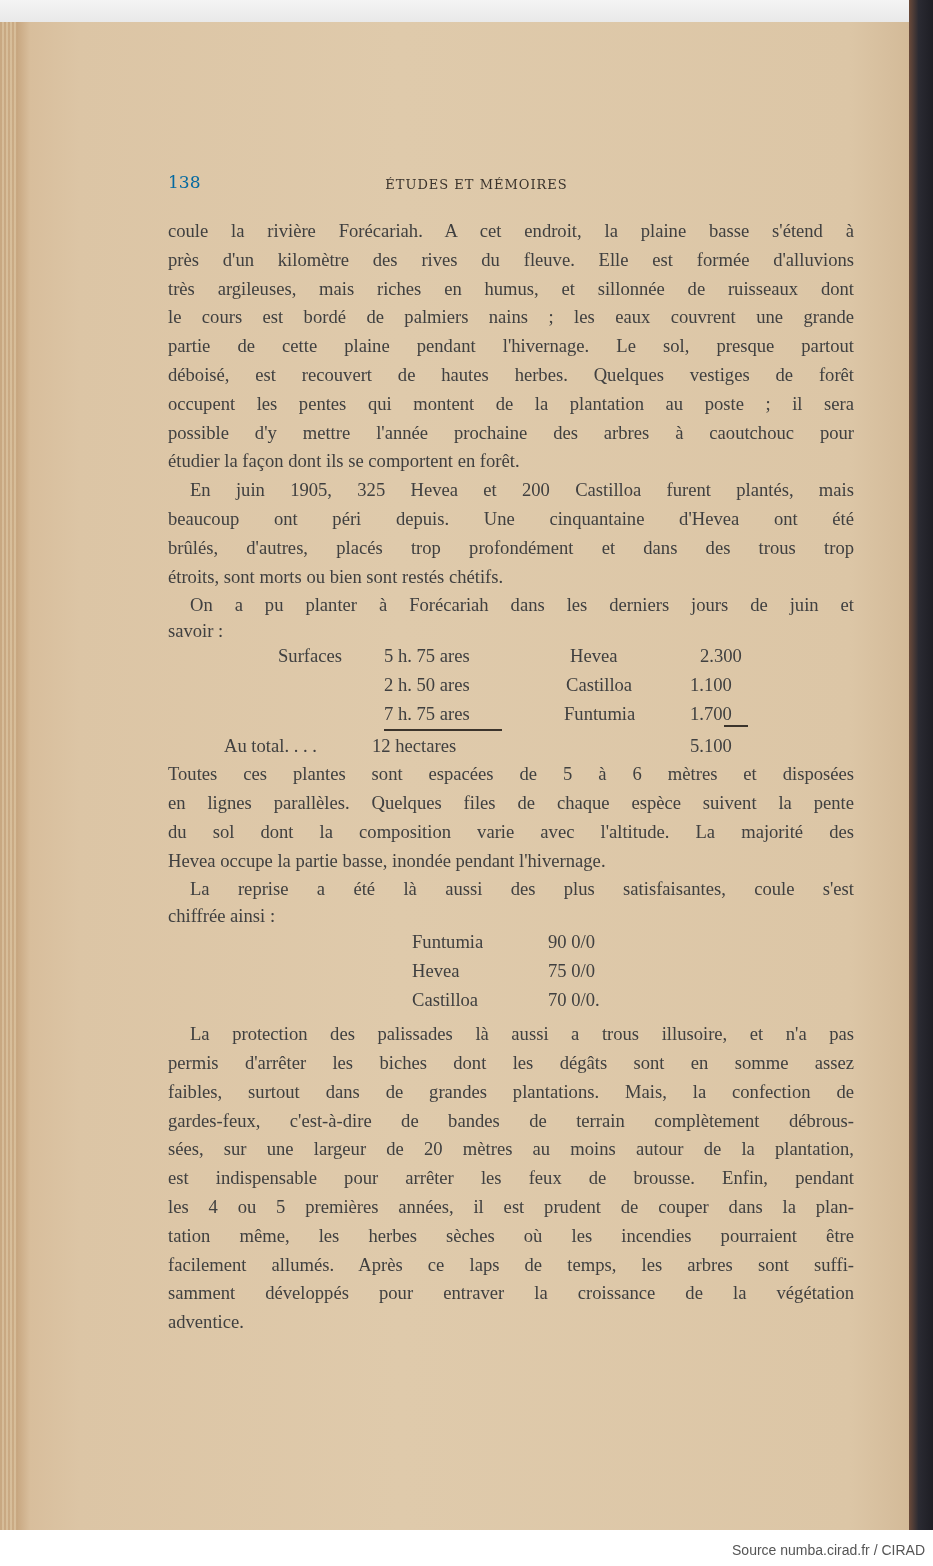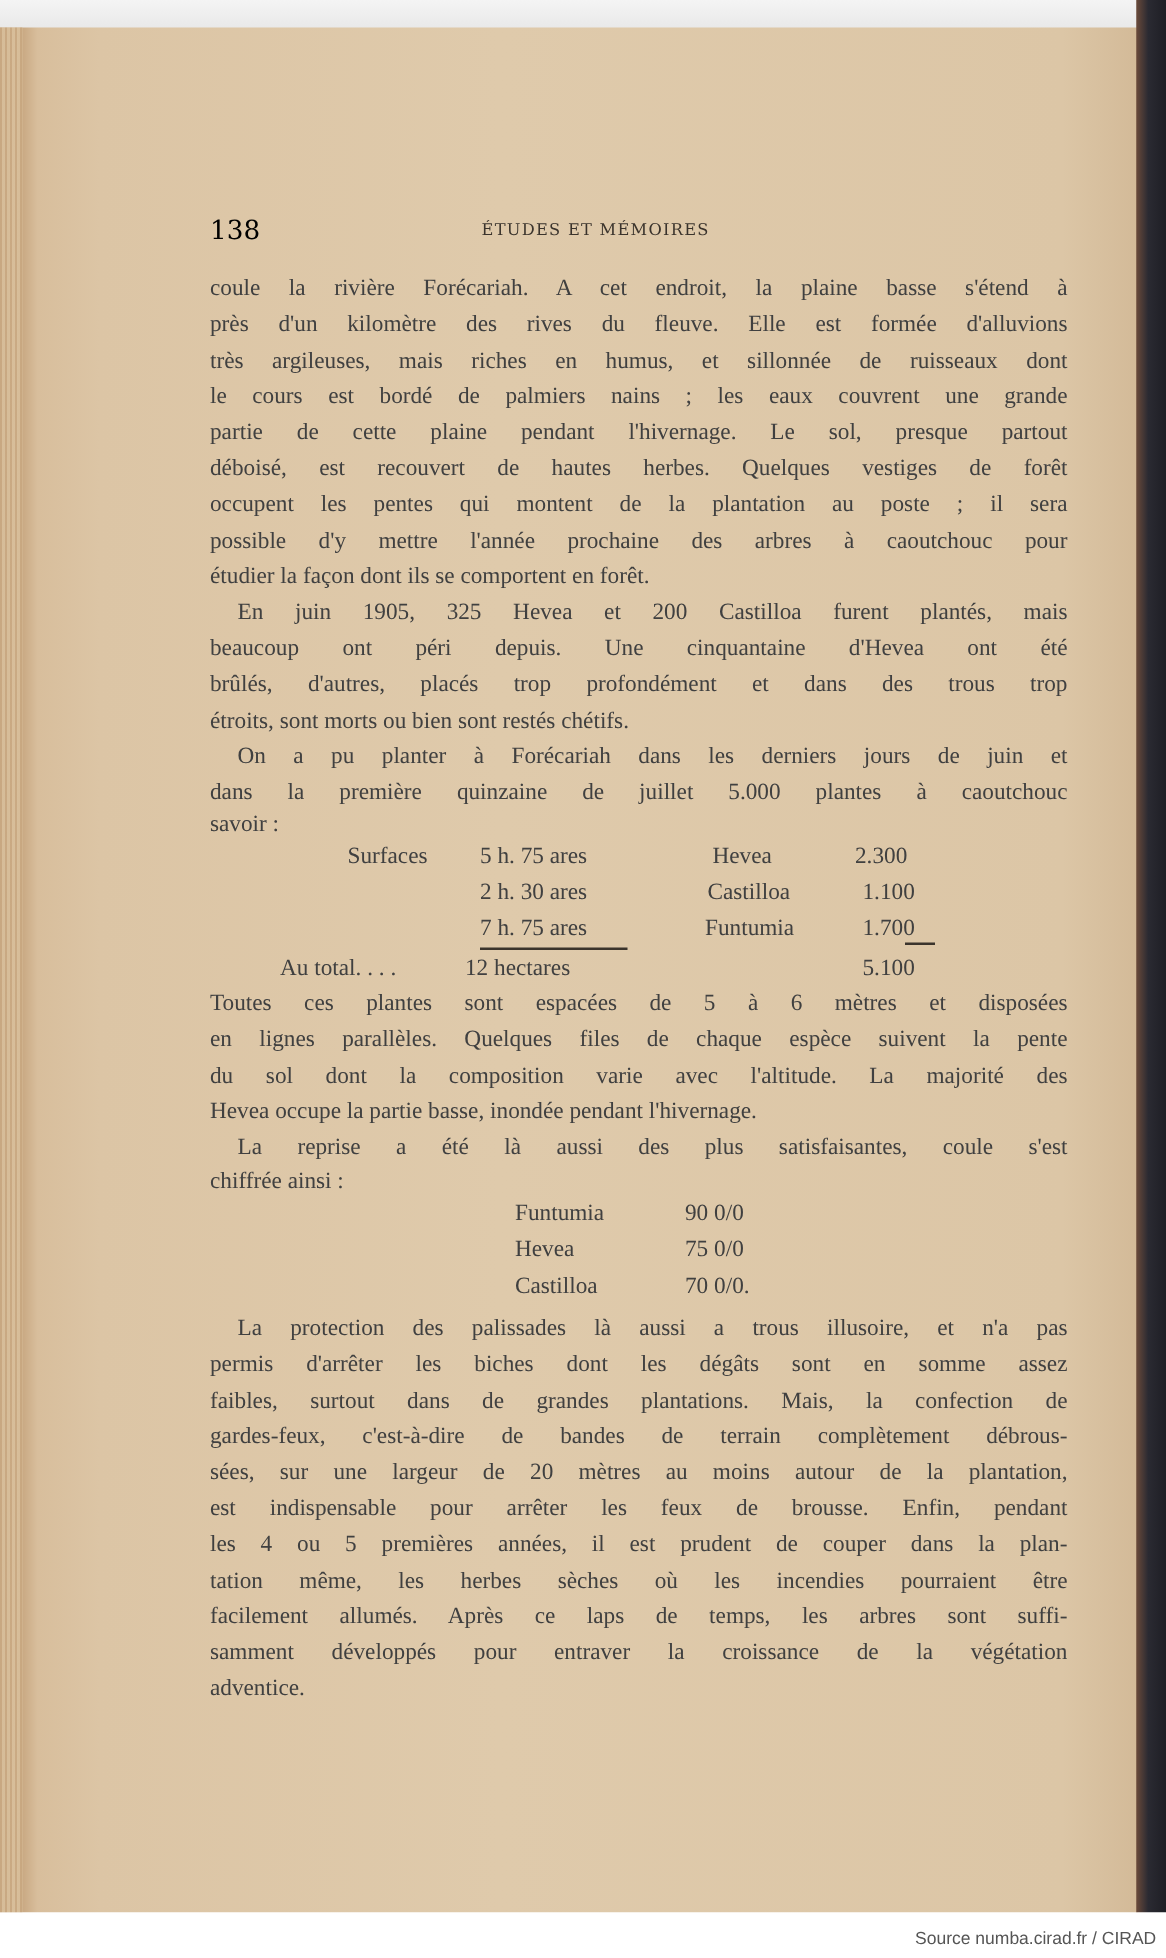--- a/index.html
+++ b/index.html
@@ -4,21 +4,21 @@
   <style>
     html, body { margin:0; padding:0; }
     body { width:933px; height:1566px; background:#ffffff; position:relative; overflow:hidden; font-family:"DejaVu Serif", serif; }
     .topband { position:absolute; left:0; top:0; width:933px; height:28px; background:linear-gradient(#f4f4f4,#e6e6e6); }
     .darkedge { position:absolute; right:0; top:0; width:24px; height:1530px; background:linear-gradient(90deg,#6a4a3a,#2a2a32 40%,#1e1e24); }
     .page { position:absolute; left:0; top:22px; width:910px; height:1508px;
       background:linear-gradient(90deg,#cdb08c 0px,#d6bb97 14px,#c9a983 18px,#d8be9c 30px,#dcc5a5 80px,#dfcaab 400px,#dcc6a6 850px,#d3ba98 910px); }
     .spine { position:absolute; left:0; top:22px; width:18px; height:1508px; background:repeating-linear-gradient(90deg,#c7a67f 0 2px,#d8bf9b 2px 4px); opacity:.8; }
     .bottomband { position:absolute; left:0; top:1530px; width:933px; height:36px; background:#fff; }
     .source { position:absolute; right:8px; top:1542px; font-family:Liberation Sans, sans-serif; font-size:14px; color:#555; }
-    .pagenum { position:absolute; left:168px; top:172px; font-size:21px; color:#000000; }
+    .pagenum { position:absolute; left:168px; top:172px; font-size:17px; color:#0369a1; }
     .runhead { position:absolute; left:0; width:933px; top:177px; text-align:center; font-size:13px; letter-spacing:1px; color:#3a332c; padding-left:20px; box-sizing:border-box; }
     .body { position:absolute; left:168px; top:217px; width:686px; color:#404040; font-size:18.6px; line-height:28.8px; font-family:Liberation Serif, serif; }
     .line { display:block; text-align:justify; text-align-last:justify; white-space:nowrap; }
     .line.last { text-align-last:left; }
     .tbl { position:relative; height:118px; }
     .tbl span { position:absolute; white-space:nowrap; }
     .rule1 { position:absolute; left:216px; top:87px; width:118px; height:2px; background:#3b342c; }
     .rule2 { position:absolute; left:556px; top:83px; width:24px; height:2px; background:#3b342c; }
     .tbl2 { position:relative; height:86px; }
     .tbl2 span { position:absolute; white-space:nowrap; }
@@ -48,29 +48,28 @@
     <span class="line last">étudier la façon dont ils se comportent en forêt.</span>
   </div>
   <div>
     <span class="line" style="padding-left:22px">En juin 1905, 325 Hevea et 200 Castilloa furent plantés, mais</span>
     <span class="line">beaucoup ont péri depuis. Une cinquantaine d'Hevea ont été</span>
     <span class="line">brûlés, d'autres, placés trop profondément et dans des trous trop</span>
     <span class="line last">étroits, sont morts ou bien sont restés chétifs.</span>
   </div>
   <div>
     <span class="line" style="padding-left:22px">On a pu planter à Forécariah dans les derniers jours de juin et</span>
-    <span class="line">dans la première quinzaine de juillet 5.000 plantes à caoutchouc</span>
     <span class="line last" style="line-height:22px">savoir :</span>
   </div>
   <div class="tbl">
     <span style="left:110px;top:0">Surfaces</span>
     <span style="left:216px;top:0">5 h. 75 ares</span>
     <span style="left:402px;top:0">Hevea</span>
-    <span style="left:516px;top:0">2.300</span>
-    <span style="left:216px;top:29px">2 h. 30 ares</span>
+    <span style="left:532px;top:0">2.300</span>
+    <span style="left:216px;top:29px">2 h. 50 ares</span>
     <span style="left:398px;top:29px">Castilloa</span>
     <span style="left:522px;top:29px">1.100</span>
     <span style="left:216px;top:58px">7 h. 75 ares</span>
     <span style="left:396px;top:58px">Funtumia</span>
     <span style="left:522px;top:58px">1.700</span>
     <div class="rule1"></div>
     <div class="rule2"></div>
     <span style="left:56px;top:90px">Au total. . . .</span>
     <span style="left:204px;top:90px">12 hectares</span>
     <span style="left:522px;top:90px">5.100</span>

